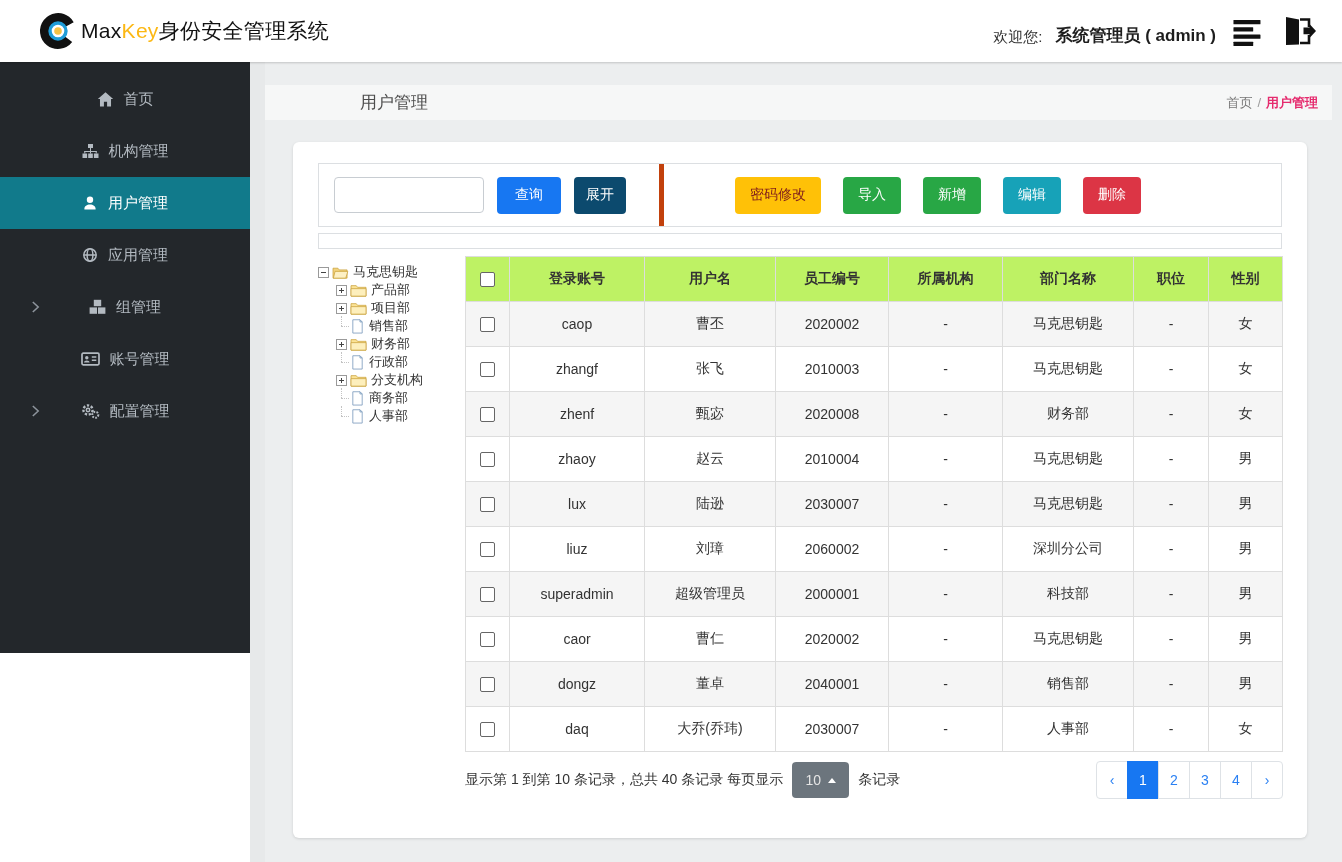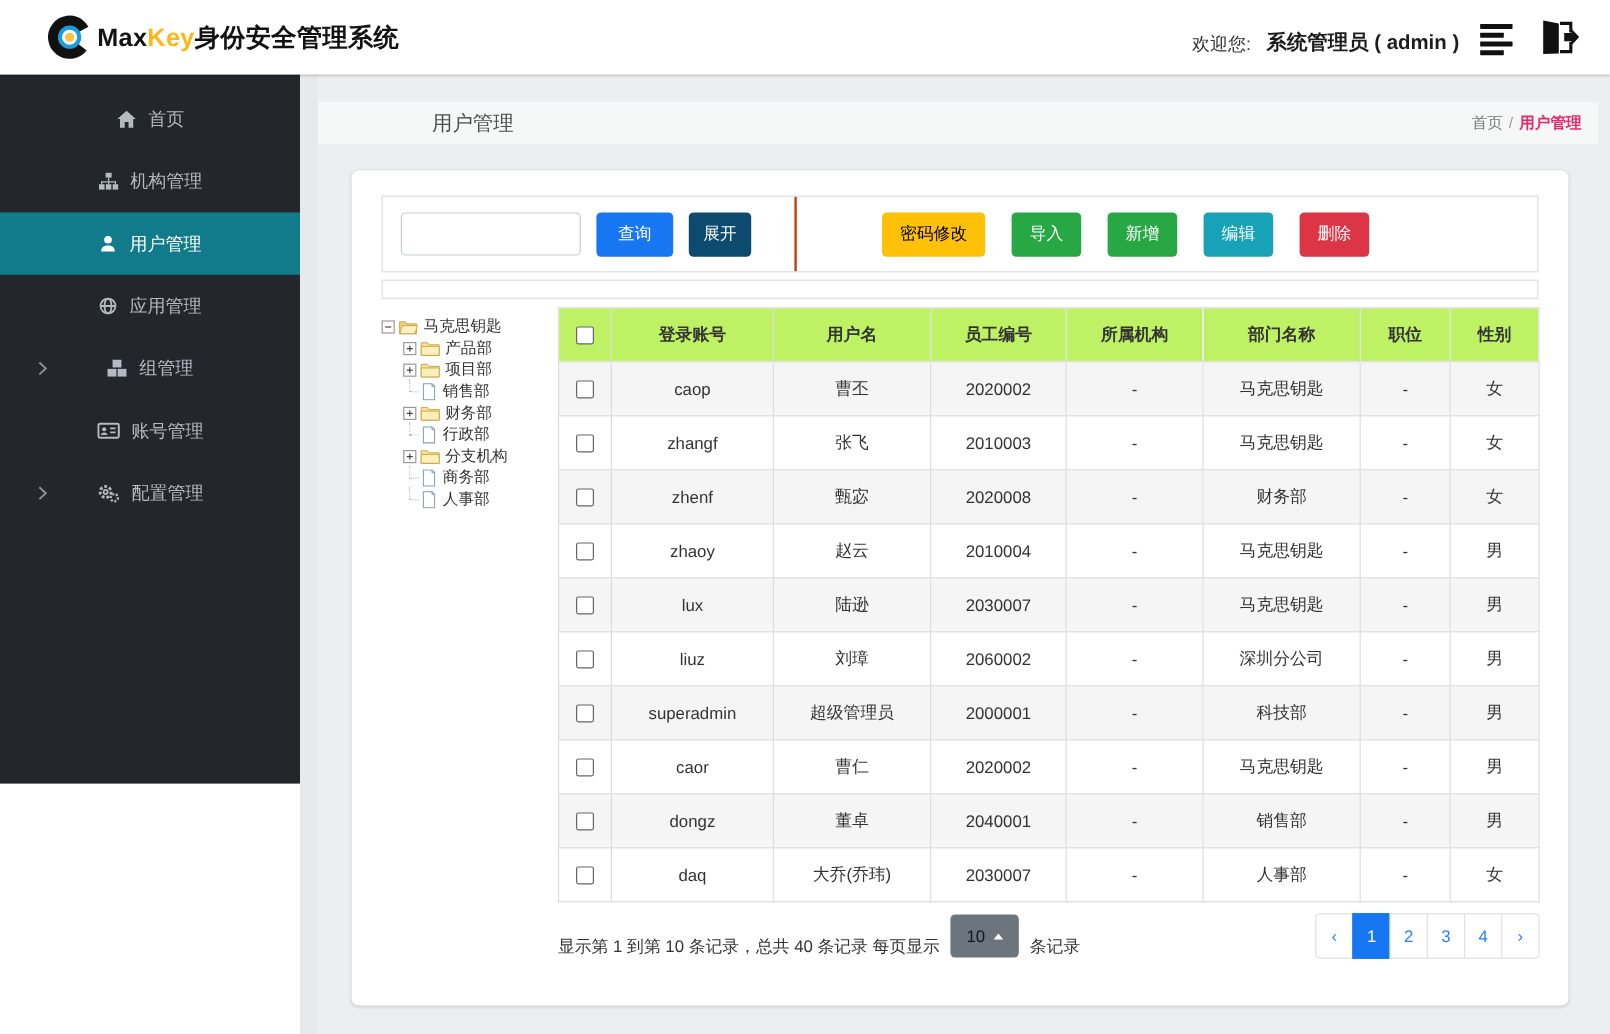--- a/index.html
+++ b/index.html
@@ -2,21 +2,21 @@
 <html><head>
 <meta charset="utf-8">
 <style>
   *{margin:0;padding:0;box-sizing:border-box}
   html,body{width:1342px;height:862px;overflow:hidden;font-family:"Liberation Sans","DejaVu Sans",sans-serif;background:#fff}
 
   
   .navbar{height:62px;background:#fff;display:flex;align-items:center;padding:0 26px 0 38px;position:relative;z-index:3;box-shadow:0 1px 2px rgba(0,0,0,.18)}
   .brand{display:flex;align-items:center;gap:3px}
   .brand-logo{display:flex}
-  .brand-text{font-size:21px;font-weight:bold;color:#121212;letter-spacing:.3px;white-space:nowrap}
+  .brand-text{font-size:21px;font-weight:normal;color:#121212;letter-spacing:.3px;white-space:nowrap}
   .brand-key{color:#fcb814}
   .nav-right{margin-left:auto;display:flex;align-items:flex-end;gap:13px}
   .welcome{font-size:15px;color:#333}
   .username{font-size:17px;font-weight:bold;color:#1d1d1d;white-space:nowrap}
   .nav-icon{display:flex;cursor:pointer;margin-left:4px}
 
   
   .main{position:absolute;top:62px;left:0;right:0;bottom:0;background:#fff}
   .sidebar{position:absolute;top:0;left:0;width:250px;height:591px;background:#23272b;padding-top:11px}
   .side-item{position:relative;height:52px;display:flex;align-items:center;justify-content:center;gap:10px;color:#b3bac1;font-size:15px;cursor:pointer}
@@ -33,27 +33,27 @@
   .crumb-home{color:#787878;cursor:pointer}
   .crumb-sep{color:#9a9a9a;margin:0 5px}
   .crumb-current{color:#e52b6e;font-weight:bold}
 
   
   .card{margin:22px 0 0 28px;width:1014px;height:696px;background:#fff;border-radius:6px;box-shadow:0 1px 3px rgba(0,0,0,.13);padding:21px 25px}
 
   
   .toolbar{height:64px;border:1px solid #dcdfe2;display:flex;align-items:stretch}
   .tb-label{width:107px;border-right:1px solid #dcdfe2;display:flex;align-items:center;justify-content:center;font-size:14px;color:#333;flex:none}
-  .tb-form{width:345px;border-right:2px solid #c2410c;display:flex;align-items:center;padding-left:15px;gap:13px;flex:none}
+  .tb-form{width:345px;border-right:5px solid #c2410c;display:flex;align-items:center;padding-left:15px;gap:13px;flex:none}
   .tb-input{width:150px;height:36px;border:1px solid #c8cdd2;border-radius:4px;padding:0 8px;font-size:14px;outline:none}
   .tb-actions{flex:1;display:flex;align-items:center;gap:22px;padding-left:71px}
   .btn{display:inline-flex;align-items:center;justify-content:center;height:37px;padding:0 15px;border:none;border-radius:4px;font-size:14px;color:#fff;cursor:pointer;font-family:inherit;white-space:nowrap}
   .btn-primary{background:#1777f2;width:64px;padding:0}
   .btn-secondary{background:#0c4a6e;width:52px;padding:0}
-  .btn-warning{background:#ffc107;color:#000000}
+  .btn-warning{background:#ffc107;color:#7f1d1d}
   .btn-success{background:#28a745}
   .btn-info{background:#17a2b8}
   .btn-danger{background:#dc3545}
   .collapse-strip{margin-top:6px;height:16px;border:1px solid #dcdfe2}
 
   
   .body-row{display:flex;margin-top:7px}
   .tree-panel{width:147px;flex:none;padding-top:7px}
   .tree{font-size:13px;color:#333}
   .tree-row{display:flex;align-items:center;height:18px;gap:3px;cursor:pointer;white-space:nowrap}
@@ -70,22 +70,22 @@
   
   .table-panel{flex:1}
   .data-table{width:100%;border-collapse:collapse;font-size:14px;color:#333;table-layout:fixed}
   .data-table th,.data-table td{border:1px solid #ddd;text-align:center;height:45px;padding:0 4px;overflow:hidden}
   .data-table th{font-weight:bold;background:#bef264}
   .data-table tbody tr:nth-child(odd){background:#f5f5f5}
   .cb{appearance:none;-webkit-appearance:none;width:15px;height:15px;border:1.5px solid #666;border-radius:2px;background:#fff;vertical-align:middle;cursor:pointer}
 
   
   .table-footer{display:flex;align-items:center;margin-top:9px}
-  .summary{display:flex;align-items:flex-end;gap:9px;font-size:14px;color:#333;white-space:nowrap}
-  .page-size-btn{height:36px;width:57px;background:#6c757d;border:none;border-radius:4px;color:#0f172a;font-size:14px;display:inline-flex;align-items:center;justify-content:center;gap:7px;cursor:pointer;font-family:inherit}
+  .summary{display:flex;align-items:center;gap:9px;font-size:14px;color:#333;white-space:nowrap}
+  .page-size-btn{height:36px;width:57px;background:#6c757d;border:none;border-radius:4px;color:#e5e5e5;font-size:14px;display:inline-flex;align-items:center;justify-content:center;gap:7px;cursor:pointer;font-family:inherit}
   .caret-up{width:0;height:0;border-left:4px solid transparent;border-right:4px solid transparent;border-bottom:5px solid #fff}
   .pagination{display:flex;margin-left:auto}
   .page-btn{min-width:32px;height:38px;display:flex;align-items:center;justify-content:center;border:1px solid #dee2e6;background:#fff;color:#2a80f3;font-size:14px;margin-left:-1px;cursor:pointer}
   .page-btn.first{border-radius:4px 0 0 4px;margin-left:0}
   .page-btn.last{border-radius:0 4px 4px 0}
   .page-btn.active{background:#1777f2;border-color:#1777f2;color:#fff}
 </style>
 </head>
 <body>
 

